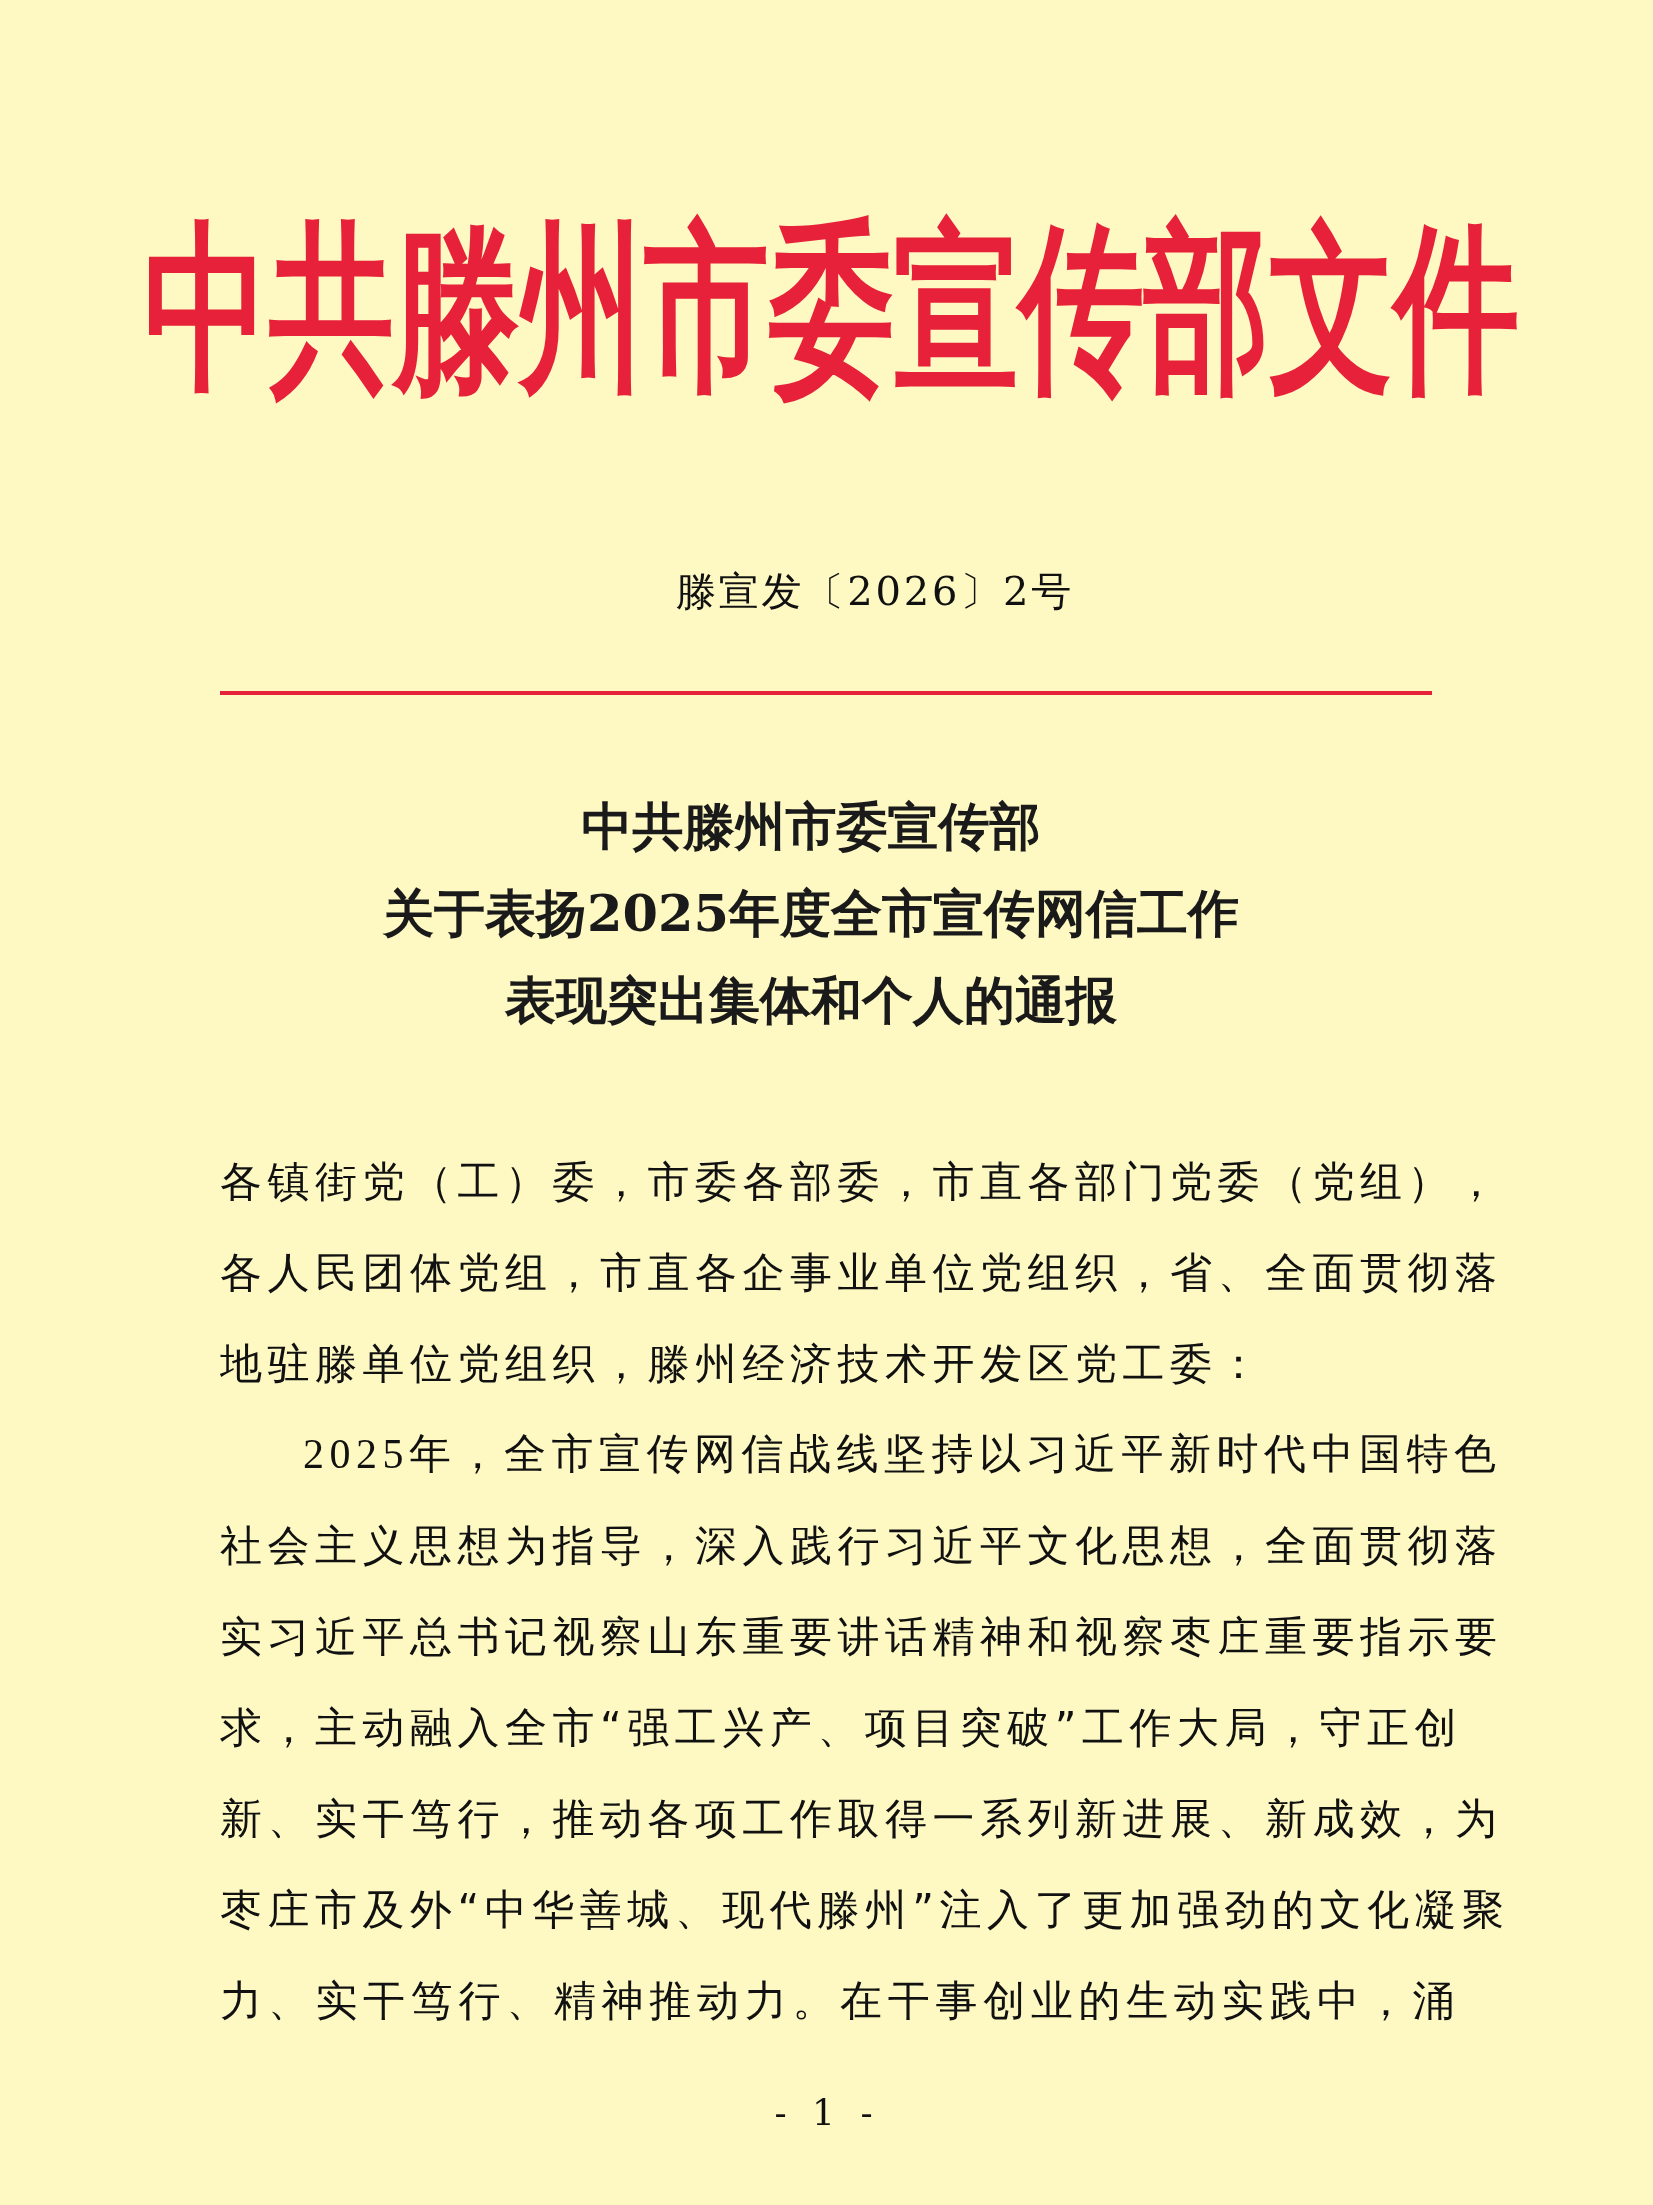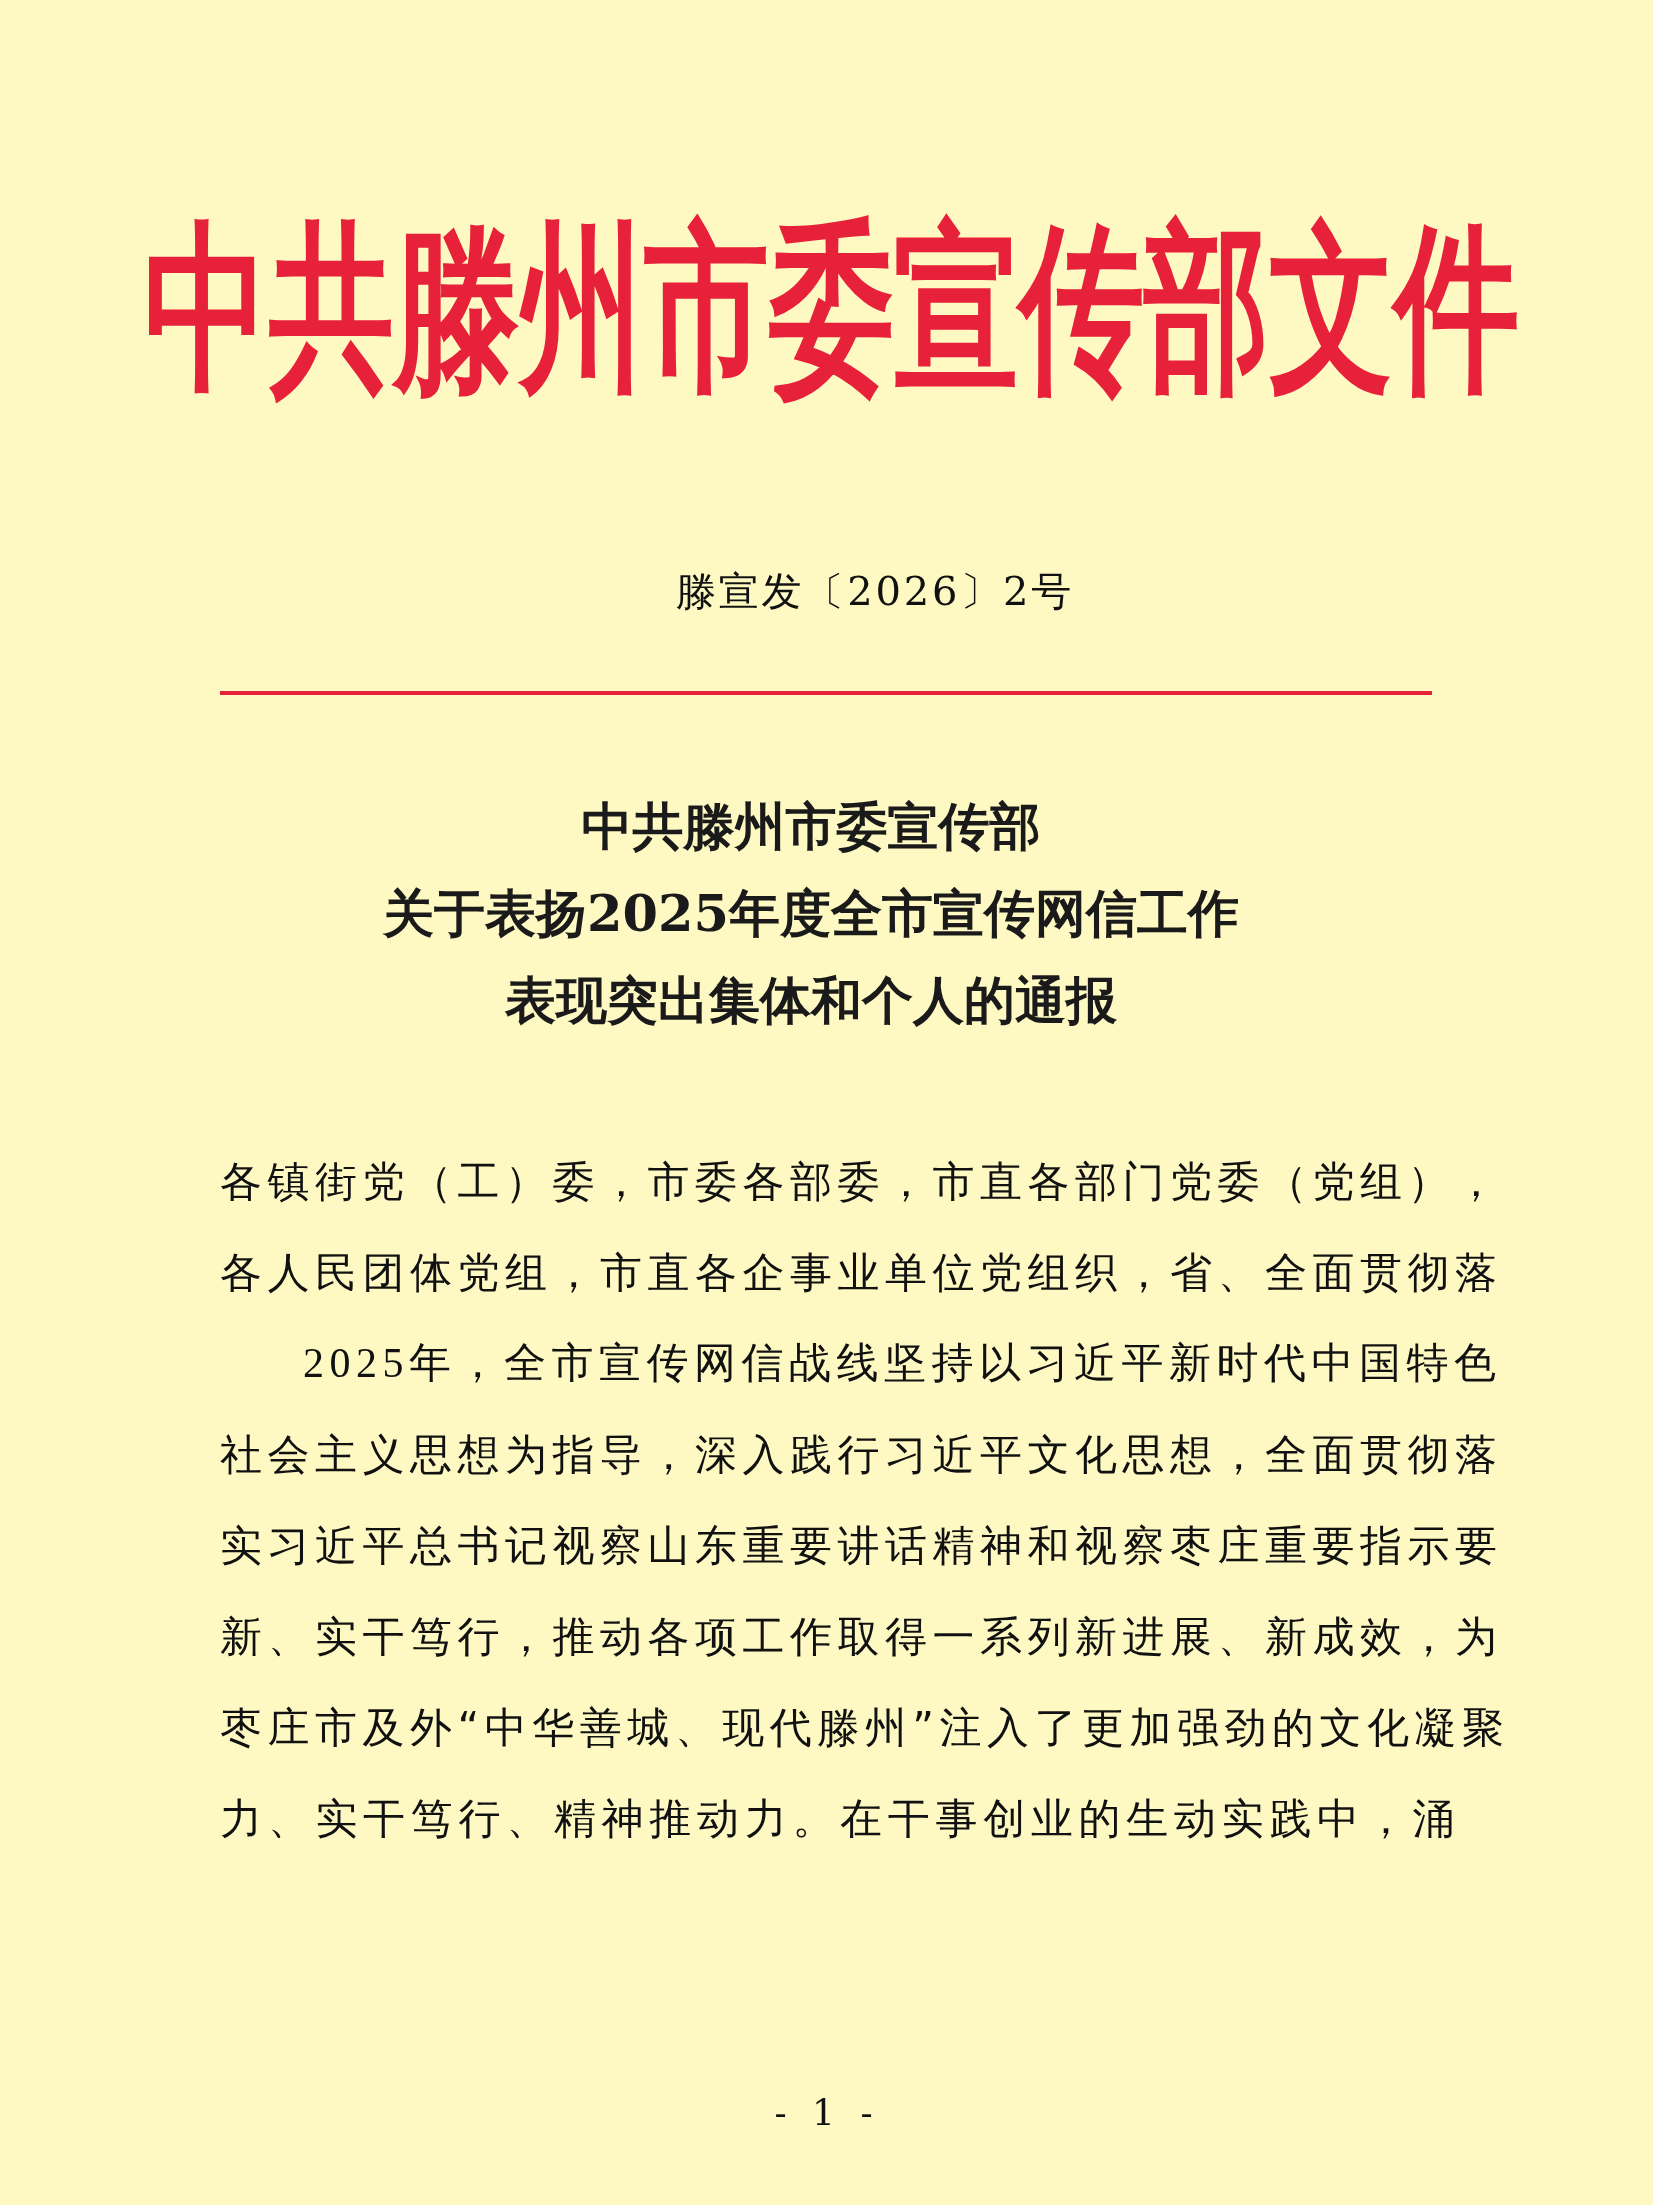--- a/index.html
+++ b/index.html
@@ -126,24 +126,26 @@
 
   <div class="title-block">
     <span class="title-line">中共滕州市委宣传部</span>
     <span class="title-line">关于表扬2025年度全市宣传网信工作</span>
     <span class="title-line">表现突出集体和个人的通报</span>
   </div>
 
   <div class="body-text">
     <span class="body-line">各镇街党（工）委，市委各部委，市直各部门党委（党组），</span>
     <span class="body-line">各人民团体党组，市直各企事业单位党组织，省、全面贯彻落</span>
+    <span class="body-line last">地驻滕单位党组织，滕州经济技术开发区党工委：</span>
 
     <span class="body-line indent">2025年，全市宣传网信战线坚持以习近平新时代中国特色</span>
     <span class="body-line">社会主义思想为指导，深入践行习近平文化思想，全面贯彻落</span>
     <span class="body-line">实习近平总书记视察山东重要讲话精神和视察枣庄重要指示要</span>
+    <span class="body-line">求，主动融入全市“强工兴产、项目突破”工作大局，守正创</span>
     <span class="body-line">新、实干笃行，推动各项工作取得一系列新进展、新成效，为</span>
     <span class="body-line">枣庄市及外“中华善城、现代滕州”注入了更加强劲的文化凝聚</span>
     <span class="body-line">力、实干笃行、精神推动力。在干事创业的生动实践中，涌</span>
   </div>
 
   <div class="page-number">- 1 -</div>
 
 </div>
 
 

